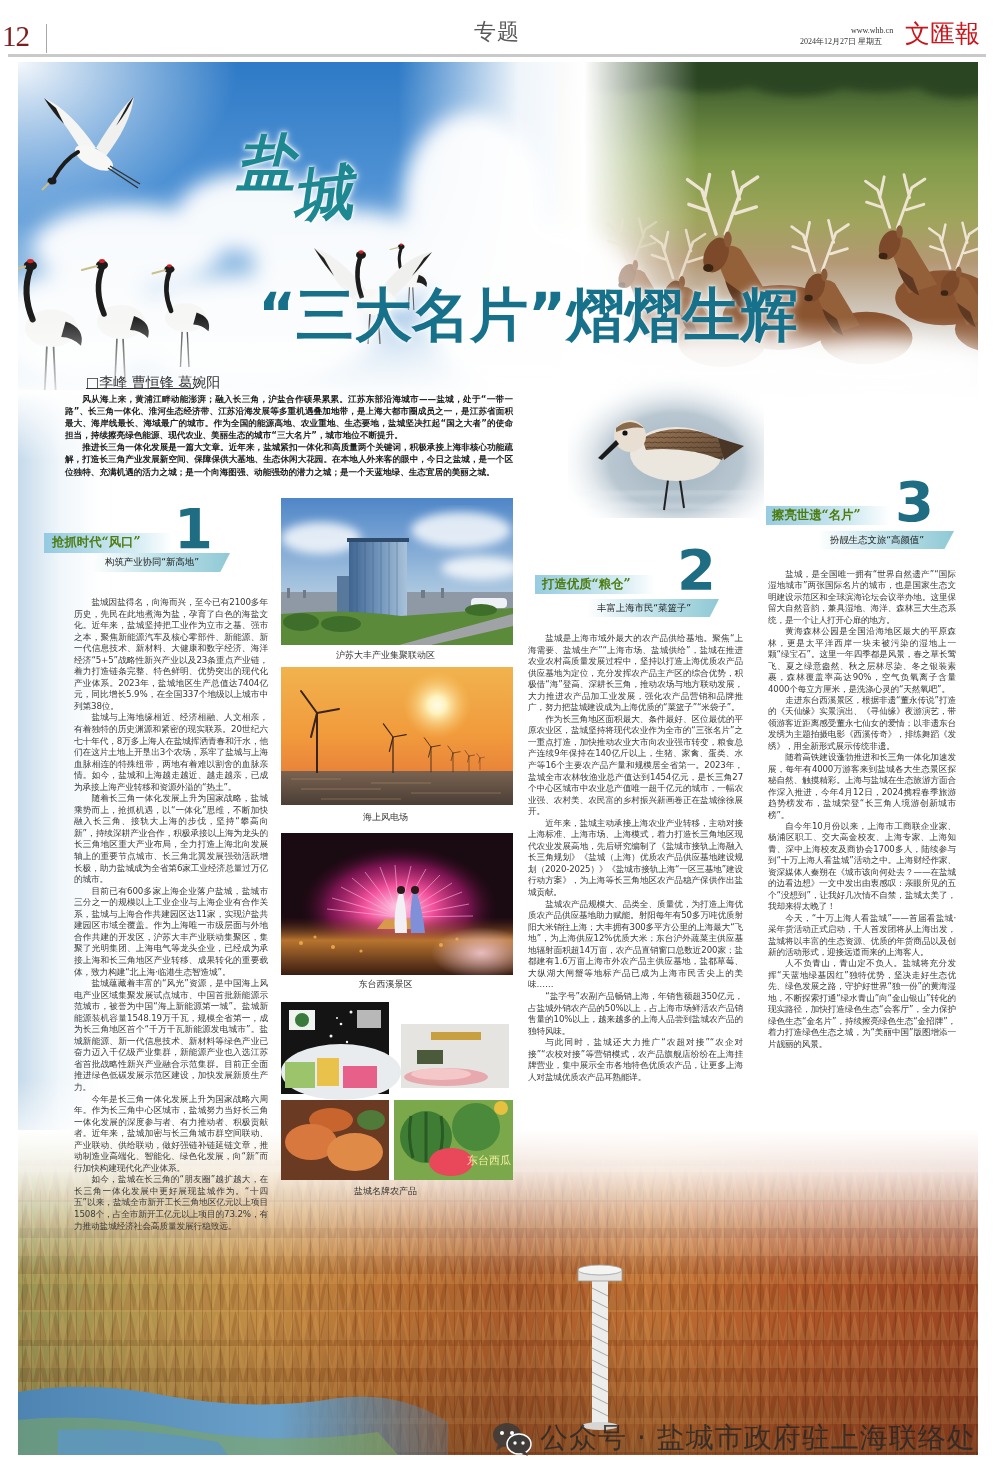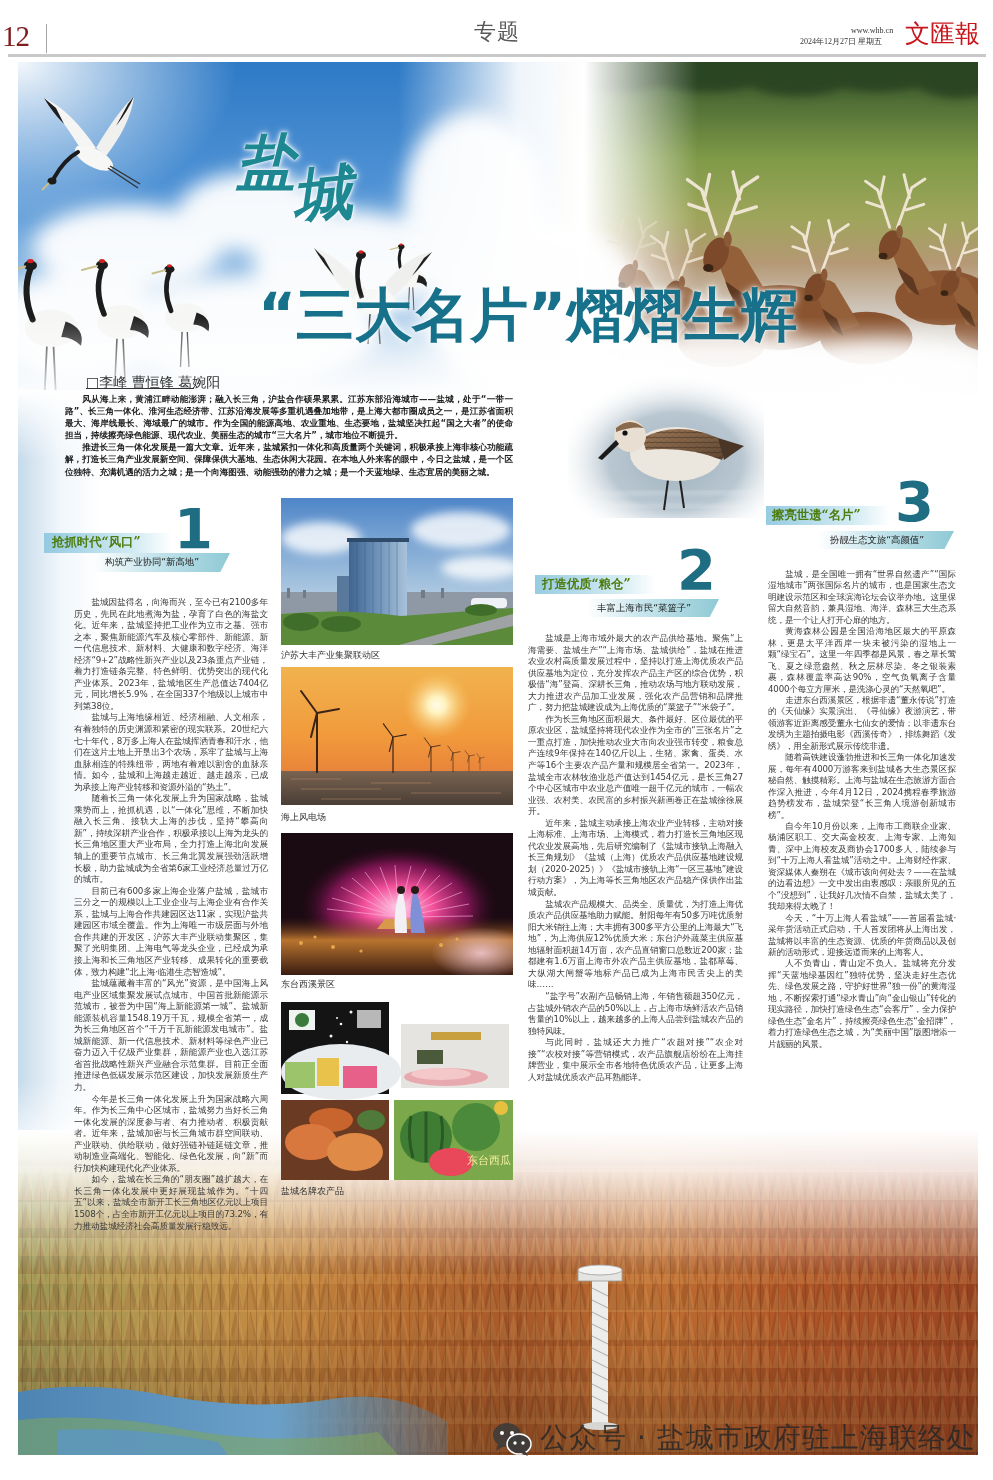--- a/index.html
+++ b/index.html
@@ -44,21 +44,21 @@
 
 
 .col{font-size:8.7px;line-height:11.55px;color:#3a3a3a;text-align:justify;letter-spacing:-.15px}
 .col p{text-indent:2em}
 .col1{left:74px;top:597px;width:194px}
 .col3{left:528px;top:633px;width:215px;font-size:8.6px}
 .col4{left:768px;top:569px;width:188px;font-size:8.6px;line-height:11.45px}
 
 
 .photo{left:281px;width:232px}
-.caption{left:281px;width:209px;text-align:left;font-size:9px;line-height:10px;color:#333;white-space:nowrap}
+.caption{left:281px;width:209px;text-align:center;font-size:9px;line-height:10px;color:#333;white-space:nowrap}
 
 
 .wm-text{left:540px;top:1424px;font-size:28px;line-height:1;color:rgba(38,38,38,.82);letter-spacing:1px;white-space:nowrap}
 </style>
 </head>
 <body>
 
 <div class="abs pg-num">12</div>
 <div class="abs pg-div"></div>
 <div class="abs section-name">专题</div>
@@ -309,21 +309,21 @@
 <div class="abs subband" style="left:587px;top:599px;width:132px;height:18px"></div>
 <div class="abs sec-sub" style="left:597px;top:603px">丰富上海市民“菜篮子”</div>
 
 <div class="abs band" style="left:766px;top:506px;width:124px;height:19px"></div>
 <div class="abs sec-title" style="left:772px;top:509px">擦亮世遗“名片”</div>
 <div class="abs sec-num" style="left:895px;top:474px">3</div>
 <div class="abs subband" style="left:818px;top:531px;width:136px;height:18px"></div>
 <div class="abs sec-sub" style="left:830px;top:535px">扮靓生态文旅“高颜值”</div>
 
 <div class="abs col col1">
-  <p>盐城因盐得名，向海而兴，至今已有2100多年历史，先民在此地煮海为盐，孕育了白色的海盐文化。近年来，盐城坚持把工业作为立市之基、强市之本，聚焦新能源汽车及核心零部件、新能源、新一代信息技术、新材料、大健康和数字经济、海洋经济“9+2”战略性新兴产业以及23条重点产业链，着力打造链条完整、特色鲜明、优势突出的现代化产业体系。2023年，盐城地区生产总值达7404亿元，同比增长5.9%，在全国337个地级以上城市中列第38位。</p>
+  <p>盐城因盐得名，向海而兴，至今已有2100多年历史，先民在此地煮海为盐，孕育了白色的海盐文化。近年来，盐城坚持把工业作为立市之基、强市之本，聚焦新能源汽车及核心零部件、新能源、新一代信息技术、新材料、大健康和数字经济、海洋经济“5+5”战略性新兴产业以及23条重点产业链，着力打造链条完整、特色鲜明、优势突出的现代化产业体系。2023年，盐城地区生产总值达7404亿元，同比增长5.9%，在全国337个地级以上城市中列第38位。</p>
   <p>盐城与上海地缘相近、经济相融、人文相亲，有着独特的历史渊源和紧密的现实联系。20世纪六七十年代，8万多上海人在盐城挥洒青春和汗水，他们在这片土地上开垦出3个农场，系牢了盐城与上海血脉相连的特殊纽带，两地有着难以割舍的血脉亲情。如今，盐城和上海越走越近、越走越亲，已成为承接上海产业转移和资源外溢的“热土”。</p>
   <p>随着长三角一体化发展上升为国家战略，盐城乘势而上，抢抓机遇，以“一体化”思维，不断加快融入长三角、接轨大上海的步伐，坚持“攀高向新”，持续深耕产业合作，积极承接以上海为龙头的长三角地区重大产业布局，全力打造上海北向发展轴上的重要节点城市、长三角北翼发展强劲活跃增长极，助力盐城成为全省第6家工业经济总量过万亿的城市。</p>
   <p>目前已有600多家上海企业落户盐城，盐城市三分之一的规模以上工业企业与上海企业有合作关系，盐城与上海合作共建园区达11家，实现沪盐共建园区市域全覆盖。作为上海唯一市级层面与外地合作共建的开发区，沪苏大丰产业联动集聚区，集聚了光明集团、上海电气等龙头企业，已经成为承接上海和长三角地区产业转移、成果转化的重要载体，致力构建“北上海·临港生态智造城”。</p>
   <p>盐城蕴藏着丰富的“风光”资源，是中国海上风电产业区域集聚发展试点城市、中国首批新能源示范城市，被誉为中国“海上新能源第一城”。盐城新能源装机容量1548.19万千瓦，规模全省第一，成为长三角地区首个“千万千瓦新能源发电城市”。盐城新能源、新一代信息技术、新材料等绿色产业已奋力迈入千亿级产业集群，新能源产业也入选江苏省首批战略性新兴产业融合示范集群。目前正全面推进绿色低碳发展示范区建设，加快发展新质生产力。</p>
   <p>今年是长三角一体化发展上升为国家战略六周年。作为长三角中心区城市，盐城努力当好长三角一体化发展的深度参与者、有力推动者、积极贡献者。近年来，盐城加密与长三角城市群空间联动、产业联动、供给联动，做好强链补链延链文章，推动制造业高端化、智能化、绿色化发展，向“新”而行加快构建现代化产业体系。</p>
   <p>如今，盐城在长三角的“朋友圈”越扩越大，在长三角一体化发展中更好展现盐城作为。“十四五”以来，盐城全市新开工长三角地区亿元以上项目1508个，占全市新开工亿元以上项目的73.2%，有力推动盐城经济社会高质量发展行稳致远。</p>
 </div>
 
 <svg class="abs photo" style="top:498px" width="232" height="147" viewBox="0 0 232 147">
   <defs>

